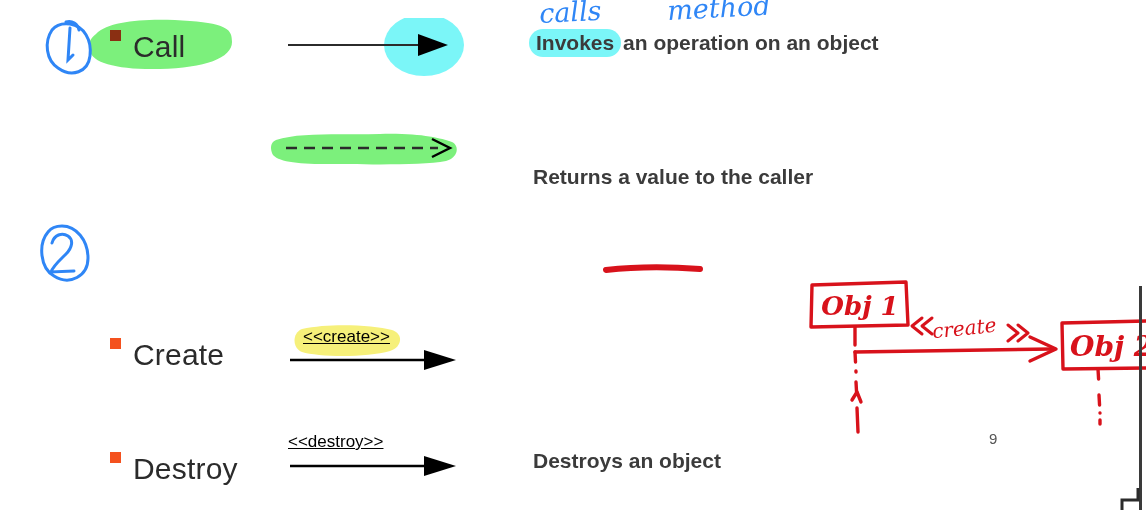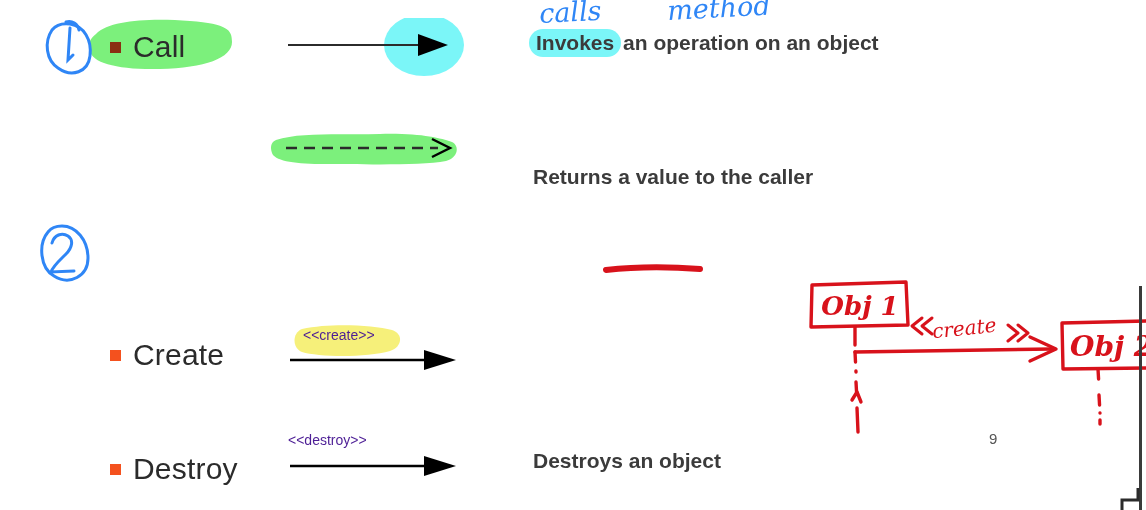--- a/index.html
+++ b/index.html
@@ -6,26 +6,26 @@
   body{
     width:1146px;height:510px;background:#ffffff;
     font-family:"Liberation Sans", sans-serif;
     overflow:hidden;position:relative;
   }
   #slide{position:absolute;inset:0;width:1146px;height:510px;background:#fff;}
   .layer{position:absolute;left:0;top:0;width:1146px;height:510px;}
   #ink{pointer-events:none;}
 
   .row{position:absolute;left:0;width:1146px;height:70px;}
-  .bullet-wrap{position:absolute;display:flex;align-items:center;gap:12px;}
+  .bullet-wrap{position:absolute;display:flex;align-items:flex-start;gap:12px;}
   .bullet{width:11px;height:11px;background:#F4511E;display:inline-block;}
   .bullet.dark{background:#8a2f12;}
   .term{font-size:30px;color:#2b2b2b;letter-spacing:.2px;white-space:nowrap;}
   .desc{position:absolute;font-size:21px;color:#3b3b3b;white-space:nowrap;font-weight:bold;}
-  .stereo{position:absolute;font-size:14px;color:#4c1d95;white-space:nowrap;}
+  .stereo{position:absolute;font-size:17px;color:#000000;white-space:nowrap;text-decoration:underline;}
 
   .hl-text{position:relative;display:inline-block;padding:0 3px;z-index:2;}
   .hl-text::before{content:"";position:absolute;z-index:-1;left:-4px;right:-4px;top:-2px;bottom:-2px;border-radius:14px;}
   .hl-cyan::before{background:#7BF6F8;}
   .hl-yellow::before{background:#F6F07A;}
 
   .handwrite{position:absolute;color:#2F86F6;font-family:"DejaVu Serif", serif;
     font-style:italic;font-size:27px;white-space:nowrap;
     transform:rotate(-3deg);transform-origin:left bottom;}
 

